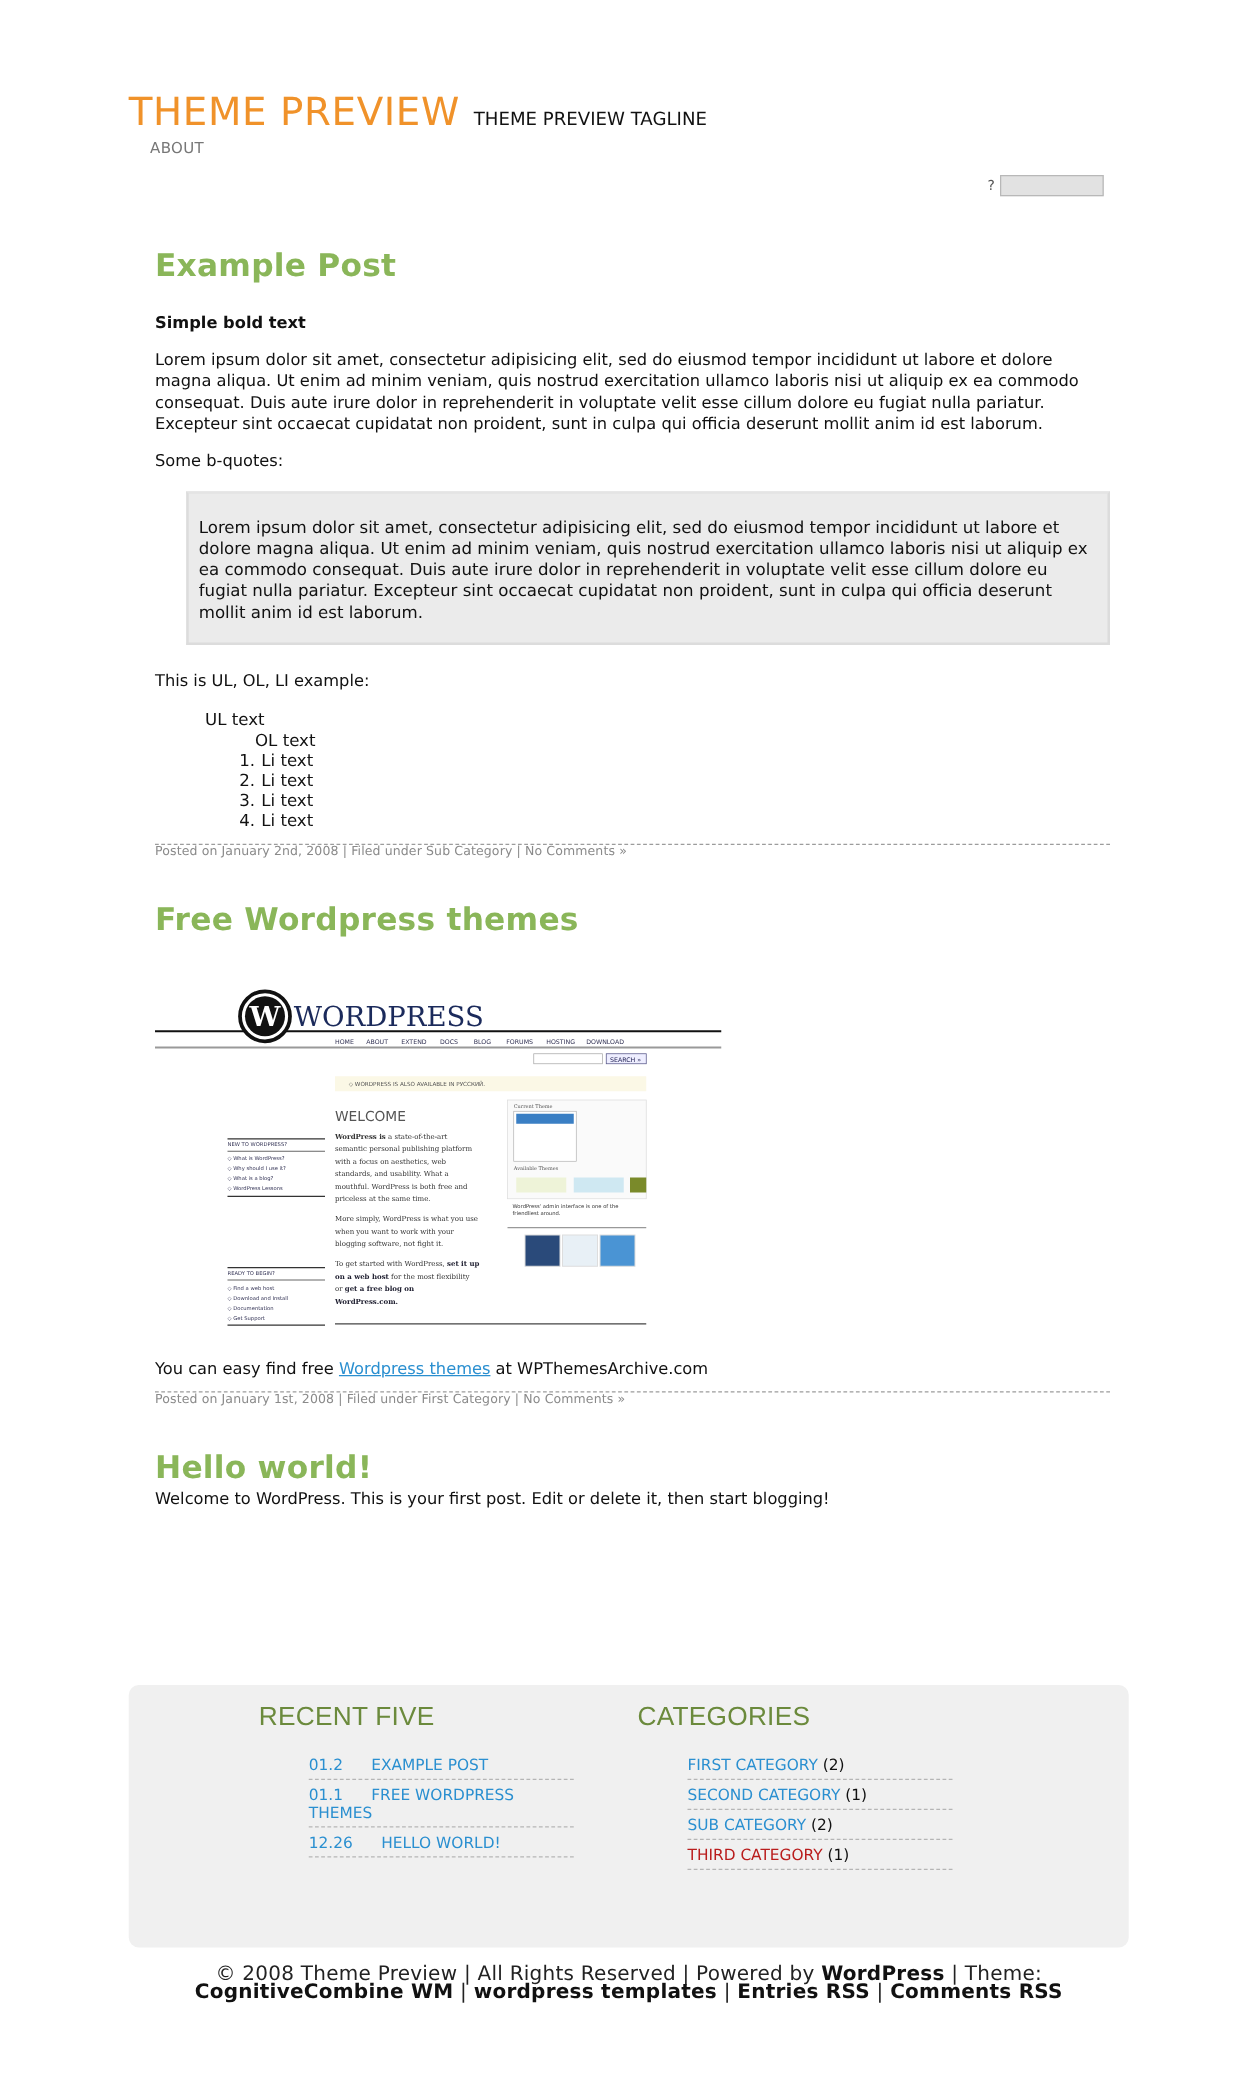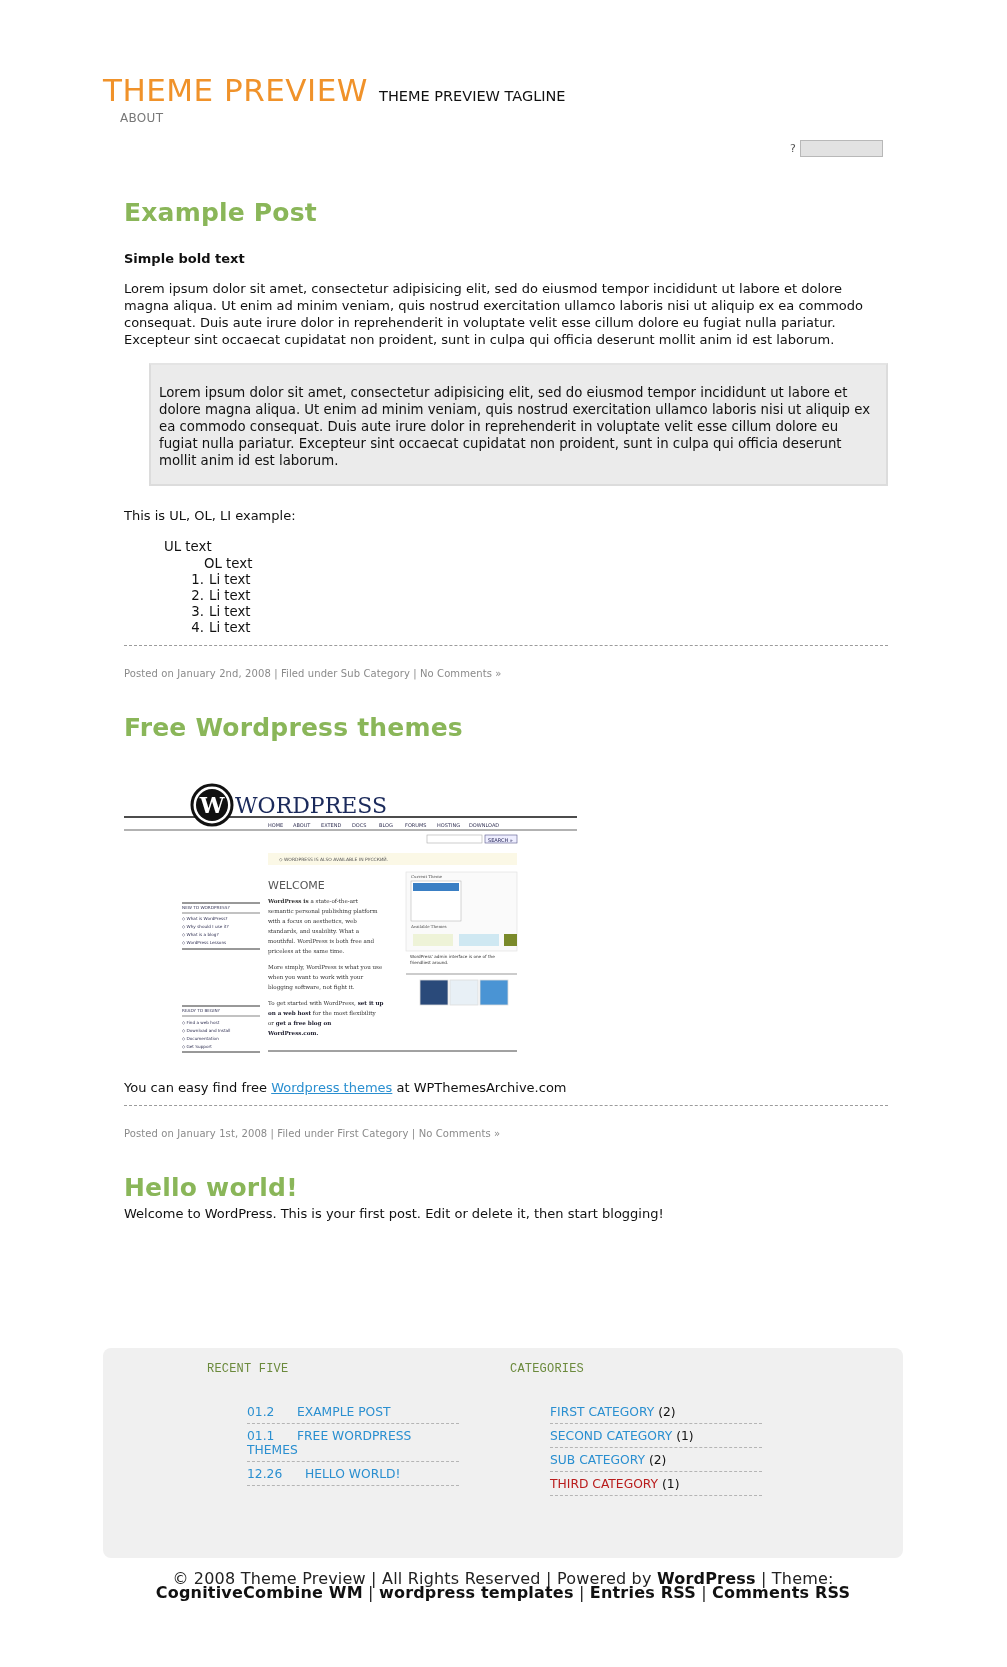--- a/index.html
+++ b/index.html
@@ -29,30 +29,30 @@
     margin: 15px 0 0 25px; background: #ebebeb; border: 2px solid #dcdcdc; border-top-color: #e4e4e4;
     padding: 19px 8px 15px 8px; width: 739px;
   }
   .bq p { font-size: 13.3px; line-height: 17px; }
   .lists { margin-top: 21px; font-size: 13.3px; }
   .ul-text { margin-left: 40px; line-height: 17px; margin-top: 14px; }
   .ol-text { margin-left: 80px; line-height: 17px; }
   .ol-item { margin-left: 60px; line-height: 16px; }
   .ol-item .num { display: inline-block; width: 20px; text-align: right; margin-right: 5px; }
   .meta {
-    border-top: 1px dashed #9c9c9c; margin-top: 9px; padding-top: 22px; font-size: 10px; color: #8a8a8a; letter-spacing: 0.1px;
+    border-top: 1px dashed #9c9c9c; margin-top: 9px; padding-top: 0; font-size: 10px; color: #8a8a8a; letter-spacing: 0.1px;
   }
   .meta .link { color: #8a8a8a; }
   .wp-shot { margin-top: 32px; width: 455px; height: 285px; position: relative; }
   .link-blue { color: #2a8fd0; text-decoration: underline; }
 
   
   .footbox { position: absolute; left: 103px; top: 1348px; width: 800px; height: 210px; background: #f0f0f0; border-radius: 8px; }
   .fcol { position: absolute; top: 14px; }
-  .fcol h3 { margin: 0; font-size: 12px; font-weight: normal; color: #6b8a3c; letter-spacing: 0.2px; font-family: Liberation Mono, monospace; }
+  .fcol h3 { margin: 0; font-size: 21px; font-weight: normal; color: #6b8a3c; letter-spacing: 0.2px; font-family: Liberation Sans, sans-serif; }
   .flist { position: absolute; top: 52px; width: 212px; }
   .fitem { border-bottom: 1px dashed #b5b5b5; font-size: 12.3px; color: #2a8fd0; padding: 5px 0 4px 0; line-height: 14px; }
   .fitem .date { display: inline-block; width: 50px; }
   .fitem .cnt { color: #111; }
   .copyright { position: absolute; left: 103px; top: 1572px; width: 800px; text-align: center; font-size: 16px; line-height: 14px; color: #222; letter-spacing: 0.2px; }
   .copyright b { color: #111; }
 </style>
 </head>
 <body>
 
@@ -67,20 +67,21 @@
   <span class="q">?</span>
   <input type="text" placeholder="" style="">
 </div>
 
 <div class="content">
 
   <div class="post">
     <h2 class="post-title">Example Post</h2>
     <p class="bold">Simple bold text</p>
     <p class="lead" style="margin-top:12px;">Lorem ipsum dolor sit amet, consectetur adipisicing elit, sed do eiusmod tempor incididunt ut labore et dolore magna aliqua. Ut enim ad minim veniam, quis nostrud exercitation ullamco laboris nisi ut aliquip ex ea commodo consequat. Duis aute irure dolor in reprehenderit in voluptate velit esse cillum dolore eu fugiat nulla pariatur. Excepteur sint occaecat cupidatat non proident, sunt in culpa qui officia deserunt mollit anim id est laborum.</p>
+    <p class="lead" style="margin-top:14px;">Some b-quotes:</p>
     <div class="bq">
       <p>Lorem ipsum dolor sit amet, consectetur adipisicing elit, sed do eiusmod tempor incididunt ut labore et dolore magna aliqua. Ut enim ad minim veniam, quis nostrud exercitation ullamco laboris nisi ut aliquip ex ea commodo consequat. Duis aute irure dolor in reprehenderit in voluptate velit esse cillum dolore eu fugiat nulla pariatur. Excepteur sint occaecat cupidatat non proident, sunt in culpa qui officia deserunt mollit anim id est laborum.</p>
     </div>
     <div class="lists">
       <p>This is UL, OL, LI example:</p>
       <div class="ul-text">UL text</div>
       <div class="ol-text">OL text</div>
       <div class="ol-item"><span class="num">1.</span><span>Li text</span></div>
       <div class="ol-item"><span class="num">2.</span><span>Li text</span></div>
       <div class="ol-item"><span class="num">3.</span><span>Li text</span></div>

